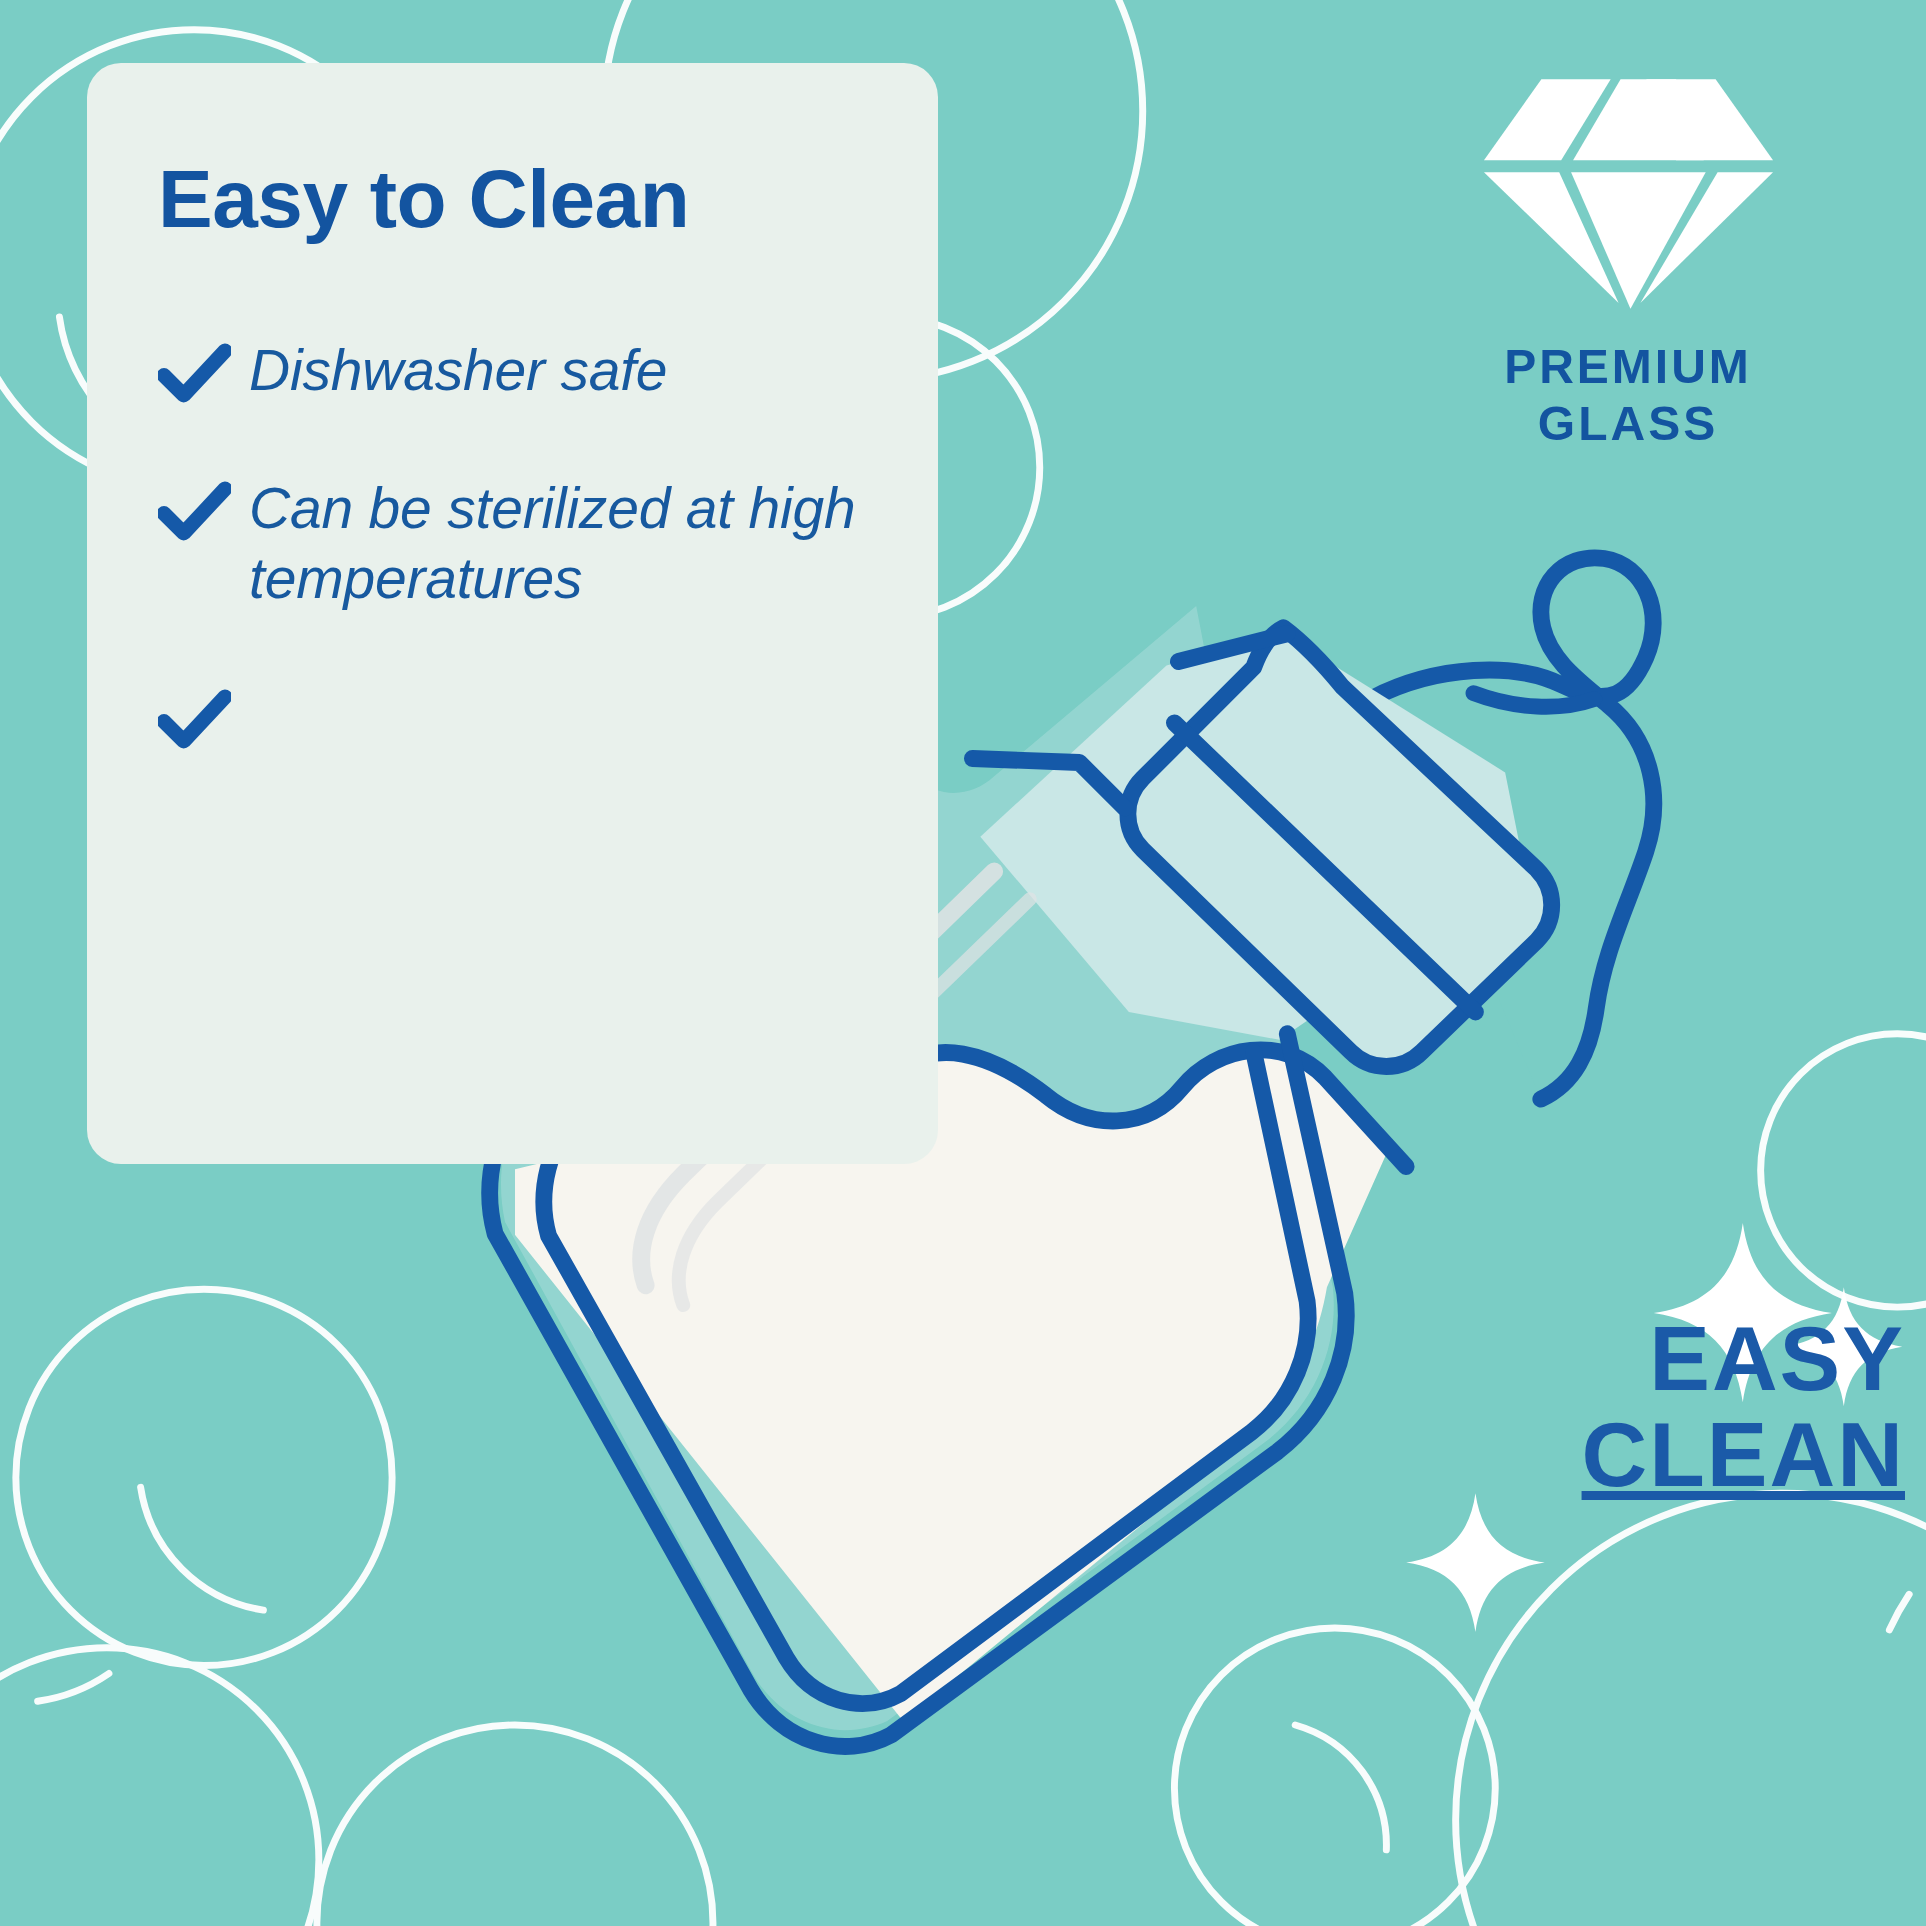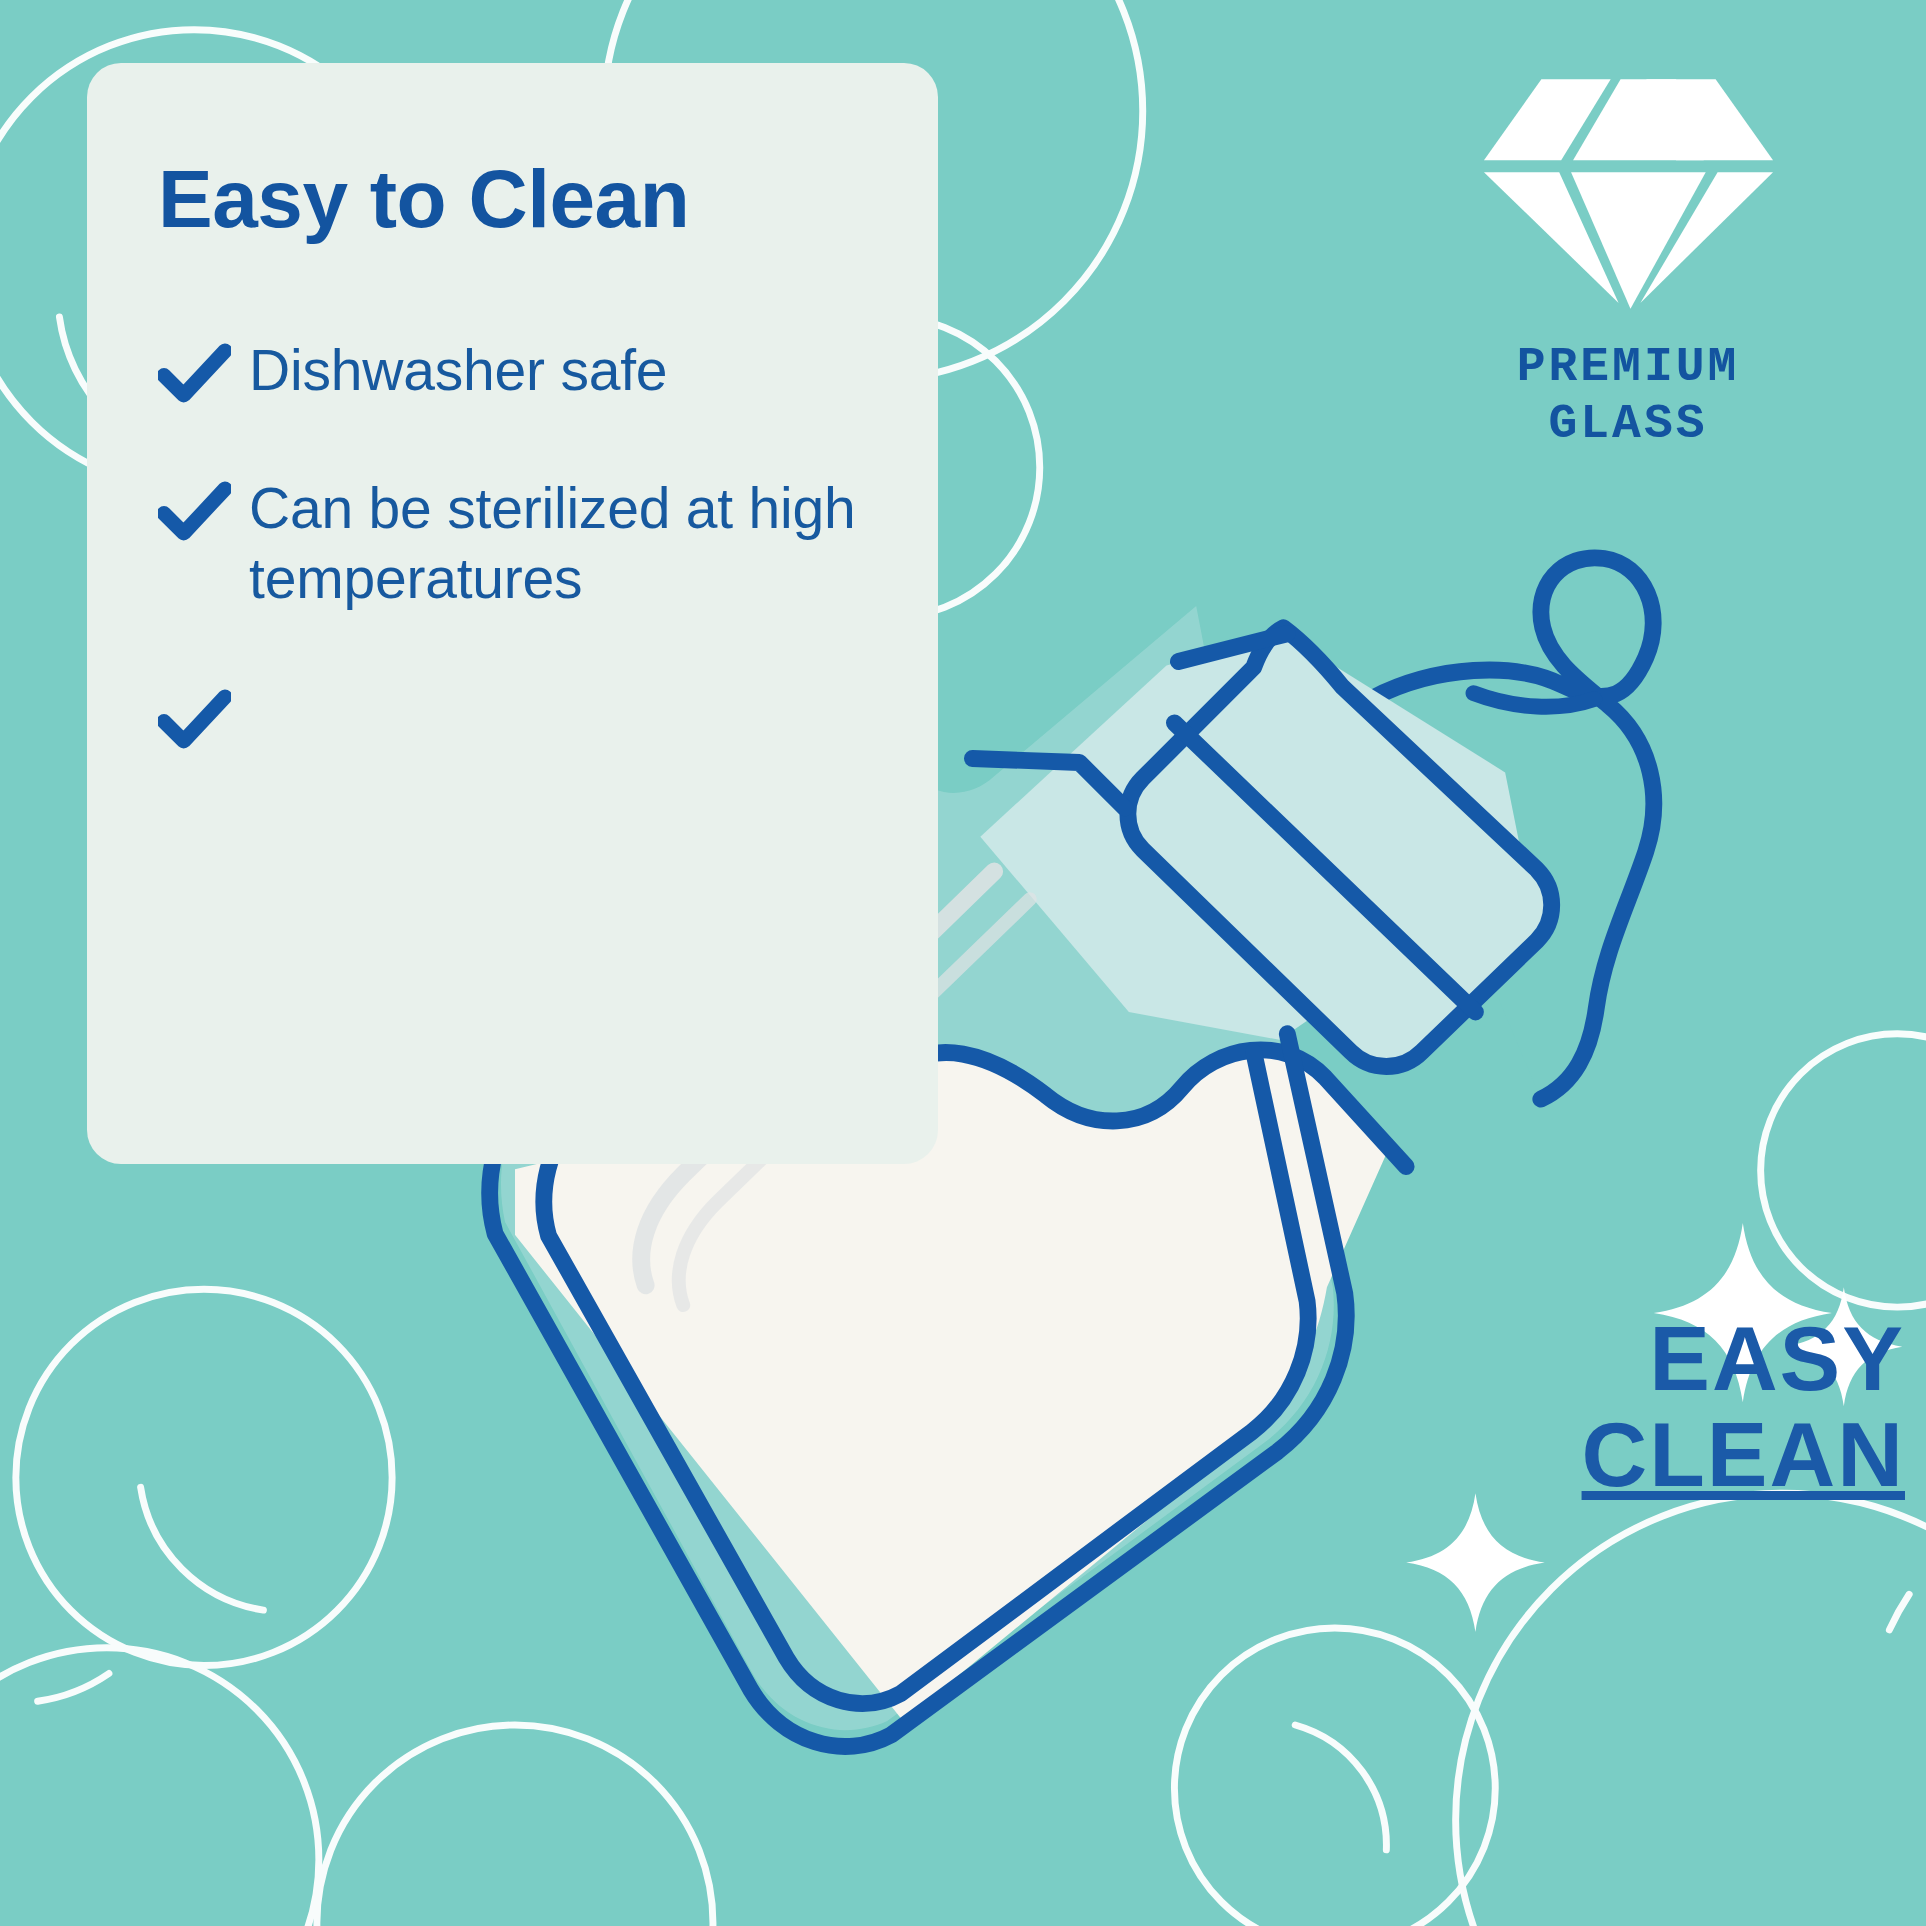--- a/index.html
+++ b/index.html
@@ -62,20 +62,21 @@
     height: 61px;
     margin-right: 18px;
     margin-top: 8px;
   }
   .feature-text {
     color: #17599f;
     font-size: 57px;
     line-height: 1.24;
     font-weight: 400;
     letter-spacing: -0.2px;
+    font-style: italic;
   }
   .feature-text b {
     font-weight: 800;
   }
   
   #premium-badge {
     position: absolute;
     left: 1440px;
     top: 69px;
     width: 376px;
@@ -85,21 +86,20 @@
     display: block;
     margin: 0 auto 22px auto;
   }
   #premium-label {
     color: #1354a0;
     font-size: 48px;
     font-weight: 800;
     letter-spacing: 3px;
     line-height: 1.18;
     white-space: pre-line;
-    font-family: Liberation Mono, monospace;
   }
   
   #easyclean-stamp {
     position: absolute;
     left: 1489px;
     top: 1313px;
     width: 416px;
     text-align: right;
   }
   #easyclean-line1 {

